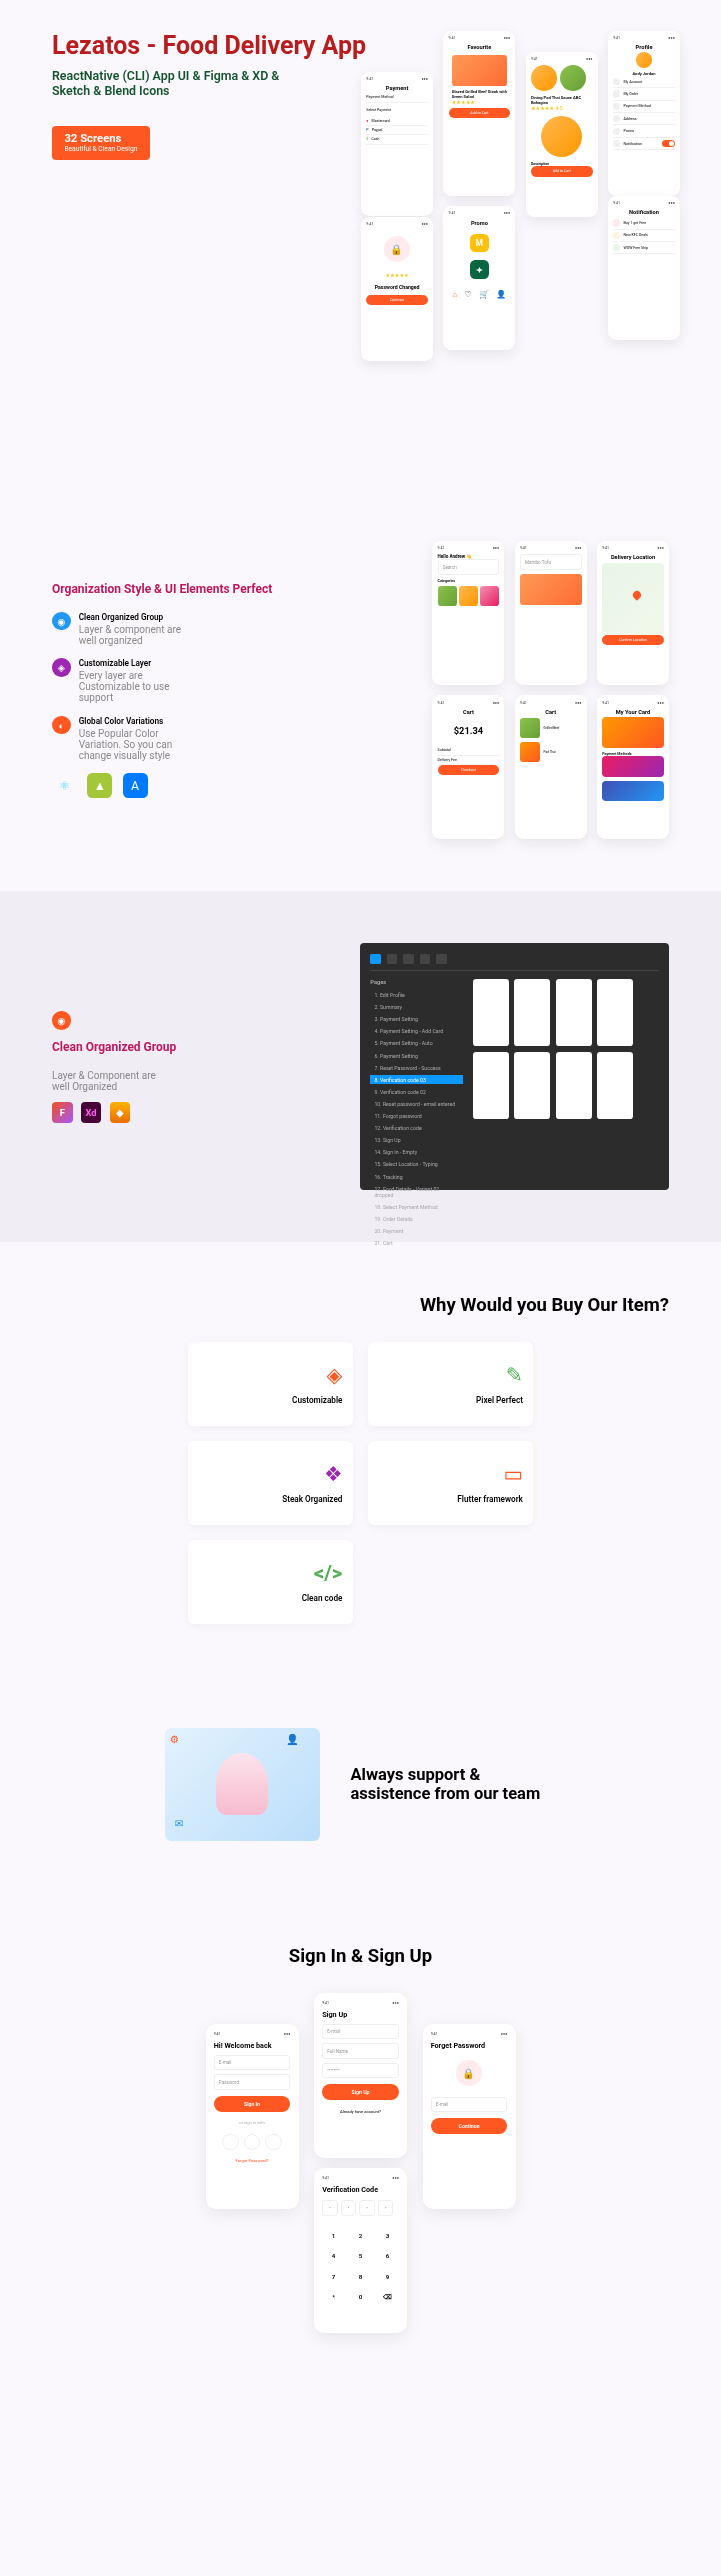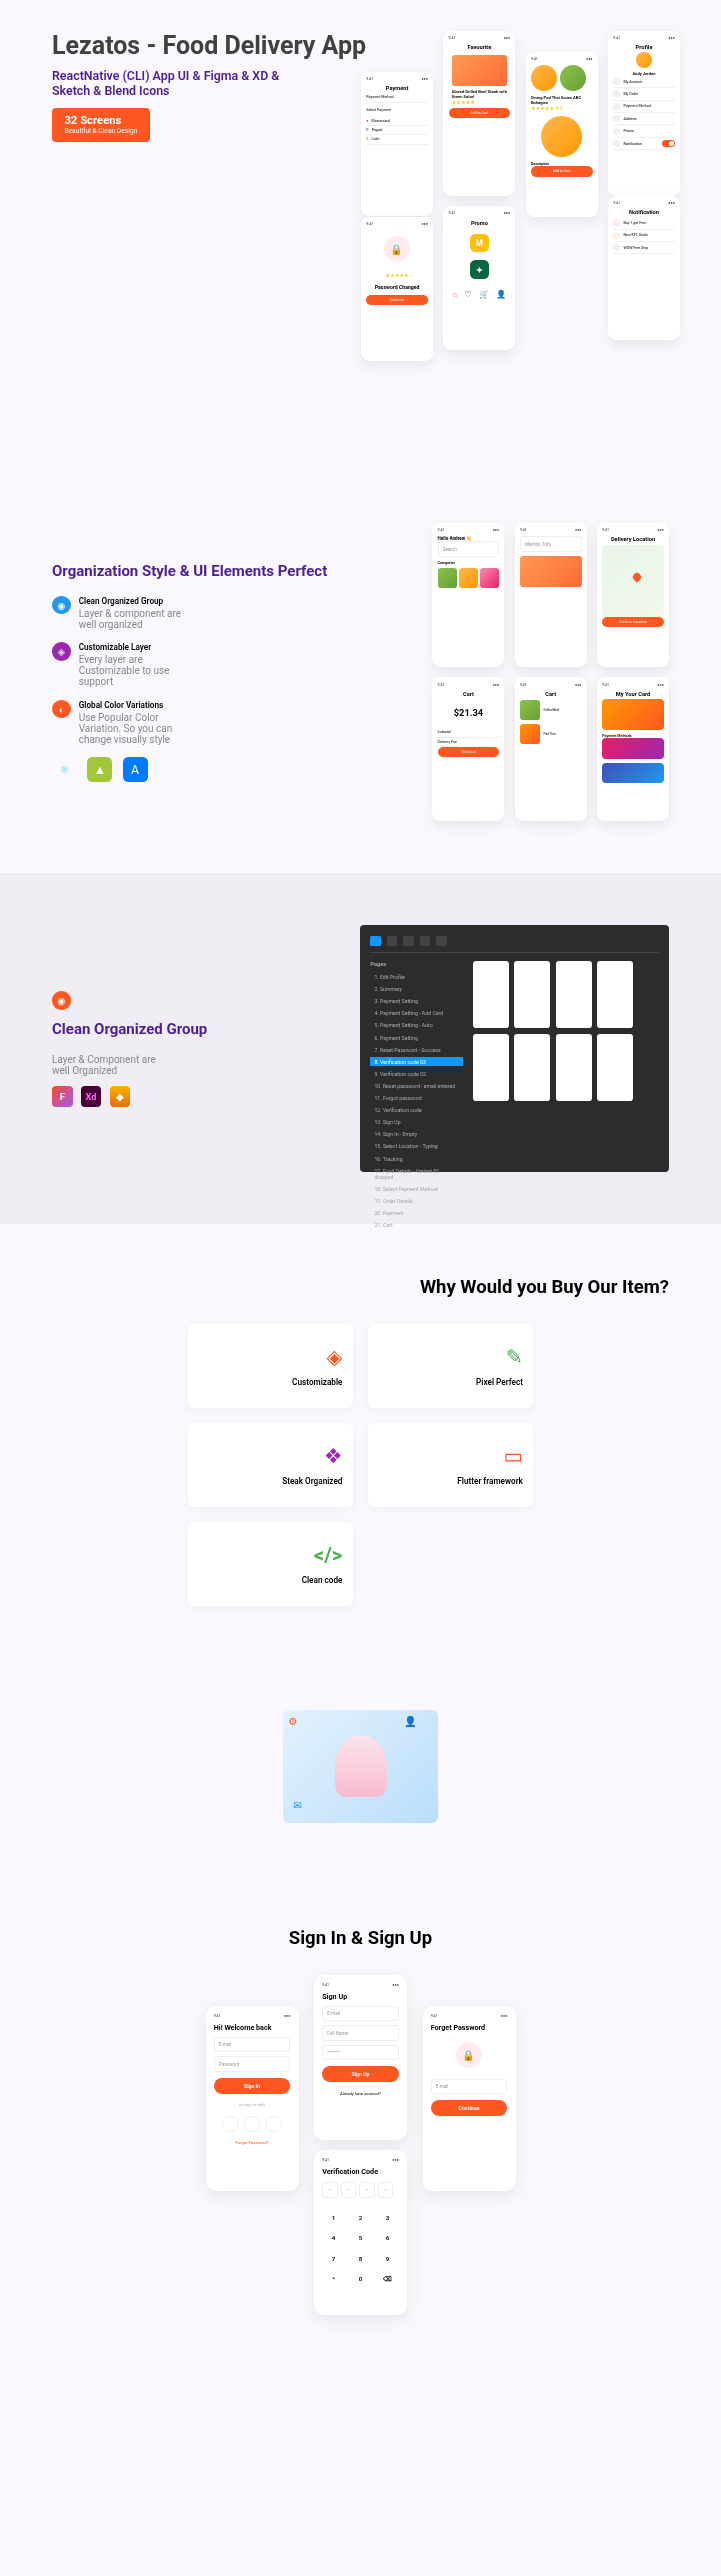--- a/index.html
+++ b/index.html
@@ -1,20 +1,20 @@
 <!DOCTYPE html>
 <html style="font-size:8.2px"><head>
 <meta charset="utf-8">
 <style>
 *{margin:0;padding:0;box-sizing:border-box;font-family:-apple-system,BlinkMacSystemFont,'Segoe UI',Roboto,sans-serif}
 body{background:#faf8fc;width:721px}
 .page{width:721px;margin:0 auto}
 .hero{padding:31px 52px 20.6px;position:relative}
-.title{font-size:25px;font-weight:700;color:#404040;margin-bottom:8.2px}
-.subtitle{font-size:12.4px;font-weight:600;color:#4c1d95;margin-bottom:10px;max-width:258px}
+.title{font-size:25px;font-weight:700;color:#b91c1c;margin-bottom:8.2px}
+.subtitle{font-size:12.4px;font-weight:600;color:#14532d;margin-bottom:28px;max-width:258px}
 .badge{display:inline-block;background:#ff5722;color:#fff;padding:6.2px 12.4px;border-radius:4.1px}
 .badge-main{font-size:11.3px;font-weight:700}
 .badge-sub{font-size:6.7px}
 .screens-grid{position:absolute;right:41px;top:31px;display:grid;grid-template-columns:repeat(4,72px);gap:10.3px}
 .phone{width:72px;height:144px;background:#fff;border-radius:8.2px;box-shadow:0 4.1px 12.4px rgba(0,0,0,0.08);padding:5.2px;overflow:hidden;position:relative}
 .phone-tall{height:165px}
 .phone-header{display:flex;justify-content:space-between;font-size:3.6px;color:#333;margin-bottom:4.1px}
 .phone-title{font-size:5.7px;font-weight:700;text-align:center;margin:2.1px 0}
 .food-card{background:#fff;border-radius:4.1px;box-shadow:0 1px 4.1px rgba(0,0,0,0.06);padding:3.1px}
 .food-img{width:100%;height:31px;background:linear-gradient(135deg,#ff9a56,#ff6b35);border-radius:3.1px;margin-bottom:2.1px}
@@ -22,21 +22,21 @@
 .food-title{font-size:4.1px;font-weight:600}
 .orange-btn{background:#ff5722;color:#fff;font-size:3.6px;padding:3.1px;border-radius:6.2px;text-align:center;margin-top:auto}
 .profile-row{display:flex;align-items:center;gap:3.1px;padding:2.1px 0;font-size:3.6px;border-bottom:0.5px solid #f0f0f0}
 .profile-icon{width:7.2px;height:7.2px;border-radius:50%;background:#f0f0f0}
 .avatar{width:15.5px;height:15.5px;border-radius:50%;background:linear-gradient(135deg,#ffb74d,#ff9800);margin:0 auto 3.1px}
 .brand-logo{width:18.5px;height:18.5px;border-radius:5.2px;margin:8.2px auto;display:flex;align-items:center;justify-content:center;font-size:8.2px;font-weight:700}
 .mc{background:#ffc107;color:#fff}
 .sb{background:#0a6640;color:#fff}
 .section{padding:52px;display:flex;align-items:center;gap:41px}
 .section-text{flex:1}
-.section-h{font-size:15px;font-weight:700;color:#4c1d95;margin-bottom:15.5px}
+.section-h{font-size:12px;font-weight:700;color:#be185d;margin-bottom:15.5px}
 .feature{display:flex;gap:8.2px;margin-bottom:12.4px;align-items:flex-start}
 .feat-icon{width:18.5px;height:18.5px;border-radius:50%;flex-shrink:0;display:flex;align-items:center;justify-content:center;color:#fff;font-size:9.3px}
 .fi-blue{background:#2196f3}
 .fi-purple{background:#9c27b0}
 .fi-orange{background:#ff5722}
 .feat-title{font-size:8.2px;font-weight:600;margin-bottom:2.1px}
 .feat-desc{font-size:10px;color:#888;max-width:113px}
 .platform-icons{display:flex;gap:10.3px;margin-top:10.3px}
 .platform-icon{width:25px;height:25px;border-radius:5.2px;display:flex;align-items:center;justify-content:center;font-size:12.4px}
 .react-ic{color:#61dafb}
@@ -434,20 +434,21 @@
   </div>
 </div>
 
 <div class="support-section">
   <div class="support-img">
     <span style="position:absolute;top:5.2px;left:5.2px;color:#ff5722;font-size:10.3px">⚙</span>
     <span style="position:absolute;top:5.2px;right:20.6px;color:#2196f3;font-size:10.3px">👤</span>
     <span style="position:absolute;bottom:10.3px;left:10.3px;color:#2196f3;font-size:10.3px">✉</span>
     <div class="support-person"></div>
   </div>
+  <div class="support-text">Always support &amp; assistence from our team</div>
 </div>
 
 <div class="signin-section">
   <h2 class="signin-title">Sign In &amp; Sign Up</h2>
   <div class="signin-phones">
     <div class="signin-phone" style="margin-top:31px">
       <div class="phone-header">
             <span>9:41</span>
             <span>●●●</span>
           </div>

